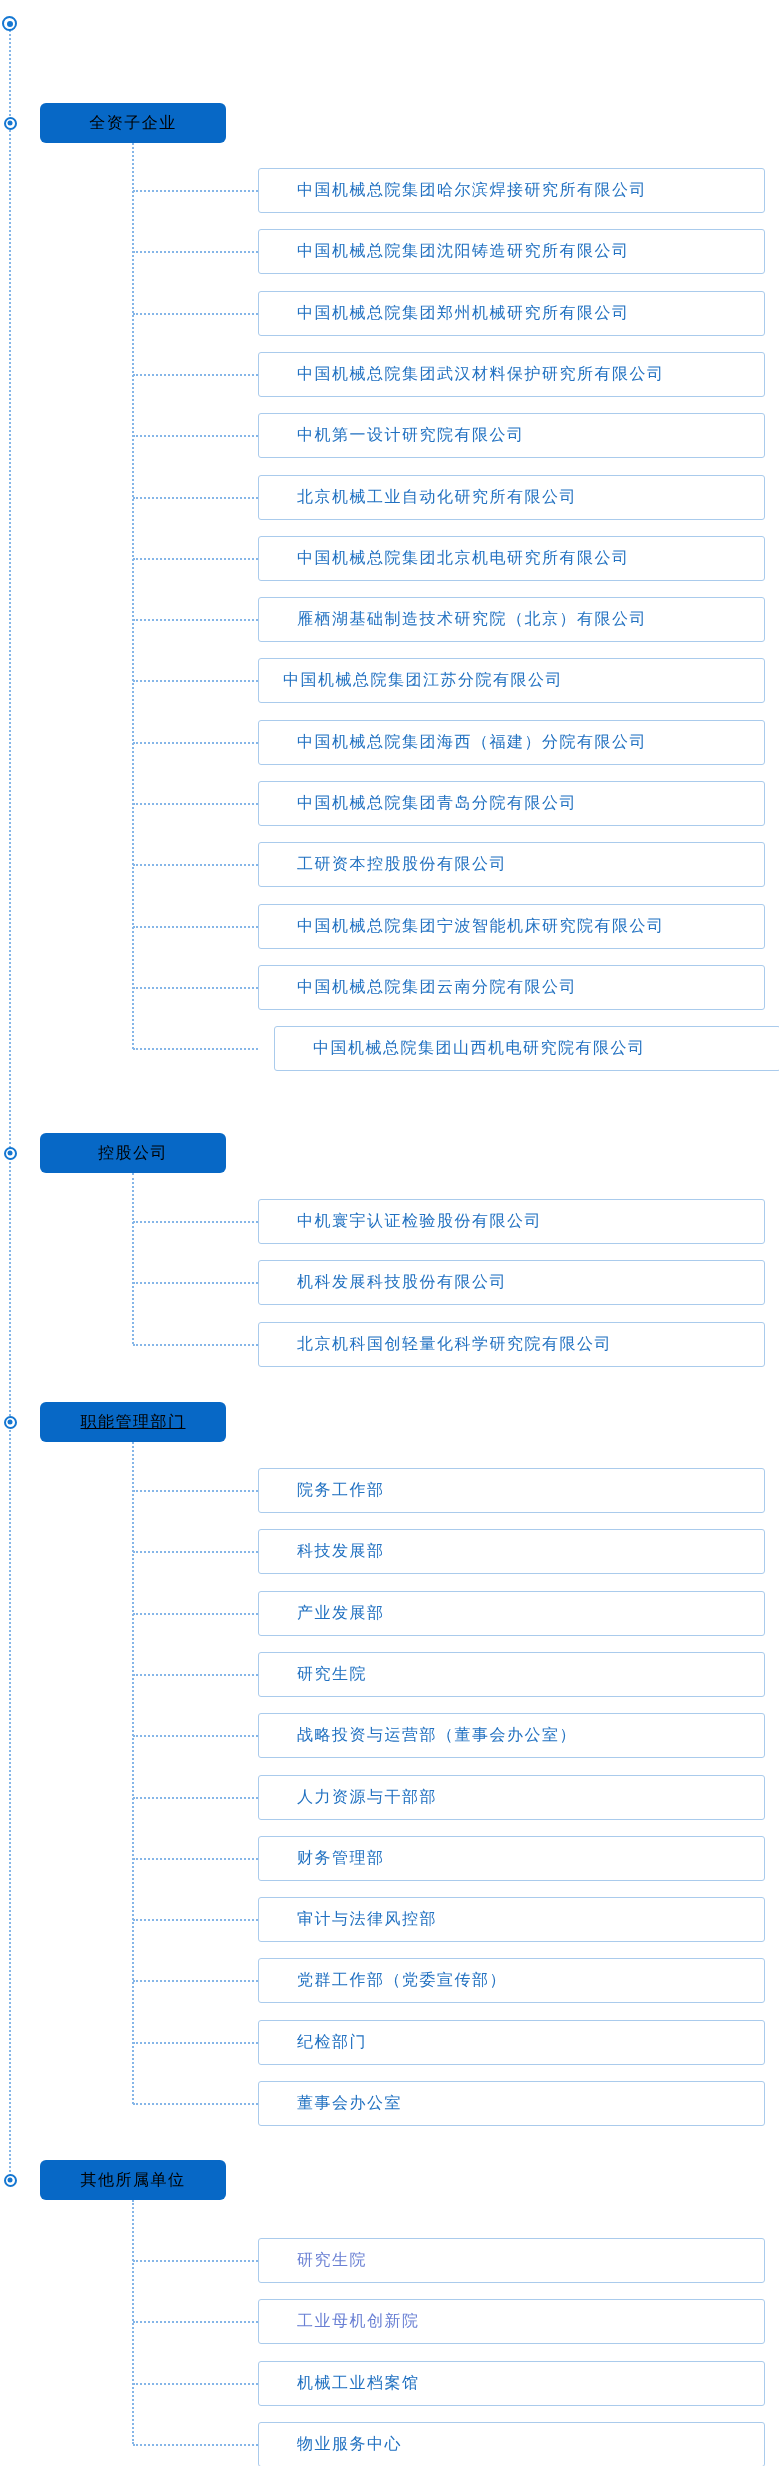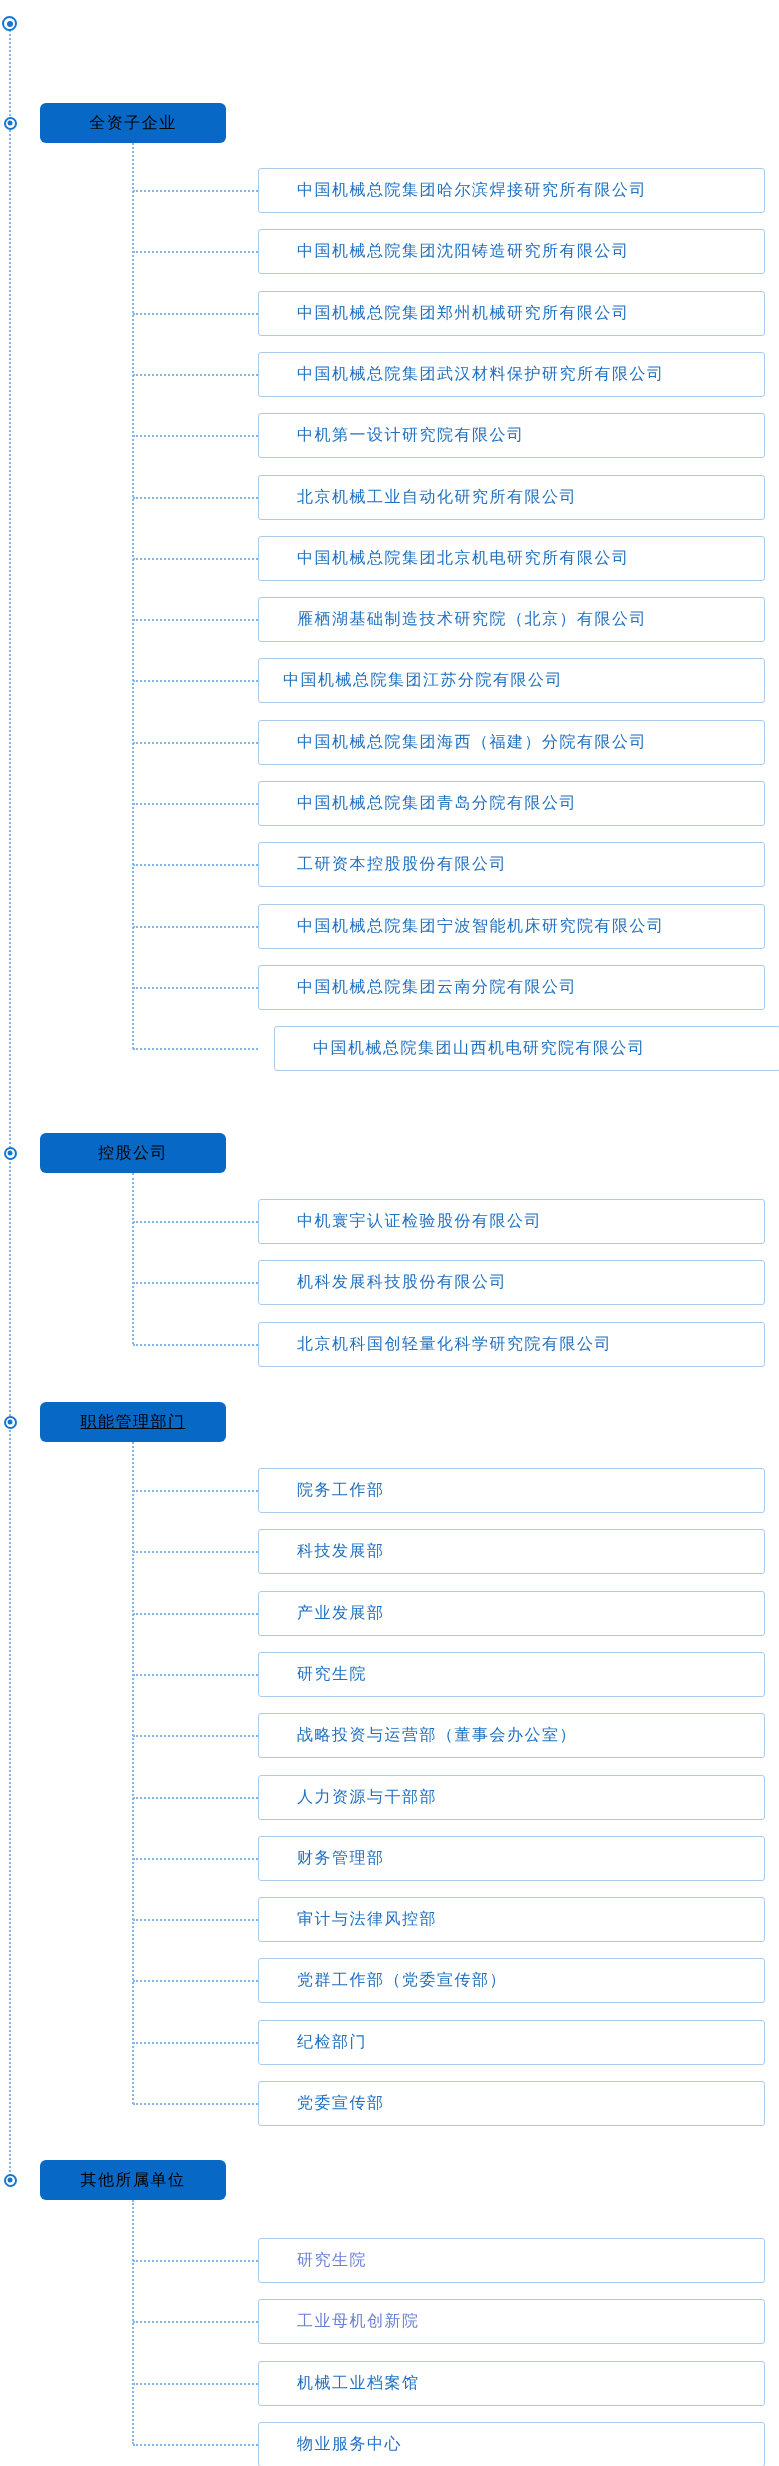--- a/index.html
+++ b/index.html
@@ -154,21 +154,21 @@
       <div class="child-box" style="top: 1775px;">人力资源与干部部</div>
       <div class="hconn" style="left: 133px; top: 1858px; width: 125px;"></div>
       <div class="child-box" style="top: 1836px;">财务管理部</div>
       <div class="hconn" style="left: 133px; top: 1919px; width: 125px;"></div>
       <div class="child-box" style="top: 1897px;">审计与法律风控部</div>
       <div class="hconn" style="left: 133px; top: 1980px; width: 125px;"></div>
       <div class="child-box" style="top: 1958px;">党群工作部（党委宣传部）</div>
       <div class="hconn" style="left: 133px; top: 2042px; width: 125px;"></div>
       <div class="child-box" style="top: 2020px;">纪检部门</div>
       <div class="hconn" style="left: 133px; top: 2103px; width: 125px;"></div>
-      <div class="child-box" style="top: 2081px;">党委宣传部</div>
+      <div class="child-box" style="top: 2081px;">董事会办公室</div>
       <div class="bullet small" style="left: 3.5px; top: 2173.5px;"></div>
       <div class="section-header" style="top: 2160px;">其他所属单位</div>
       <div class="vconn" style="left: 132px; top: 2200px; height: 244px;"></div>
       <div class="hconn" style="left: 133px; top: 2260px; width: 125px;"></div>
       <div class="child-box visited" style="top: 2238px; text-align: right;">研究生院</div>
       <div class="hconn" style="left: 133px; top: 2321px; width: 125px;"></div>
       <div class="child-box visited" style="top: 2299px;">工业母机创新院</div>
       <div class="hconn" style="left: 133px; top: 2383px; width: 125px;"></div>
       <div class="child-box" style="top: 2361px;">机械工业档案馆</div>
       <div class="hconn" style="left: 133px; top: 2444px; width: 125px;"></div>

